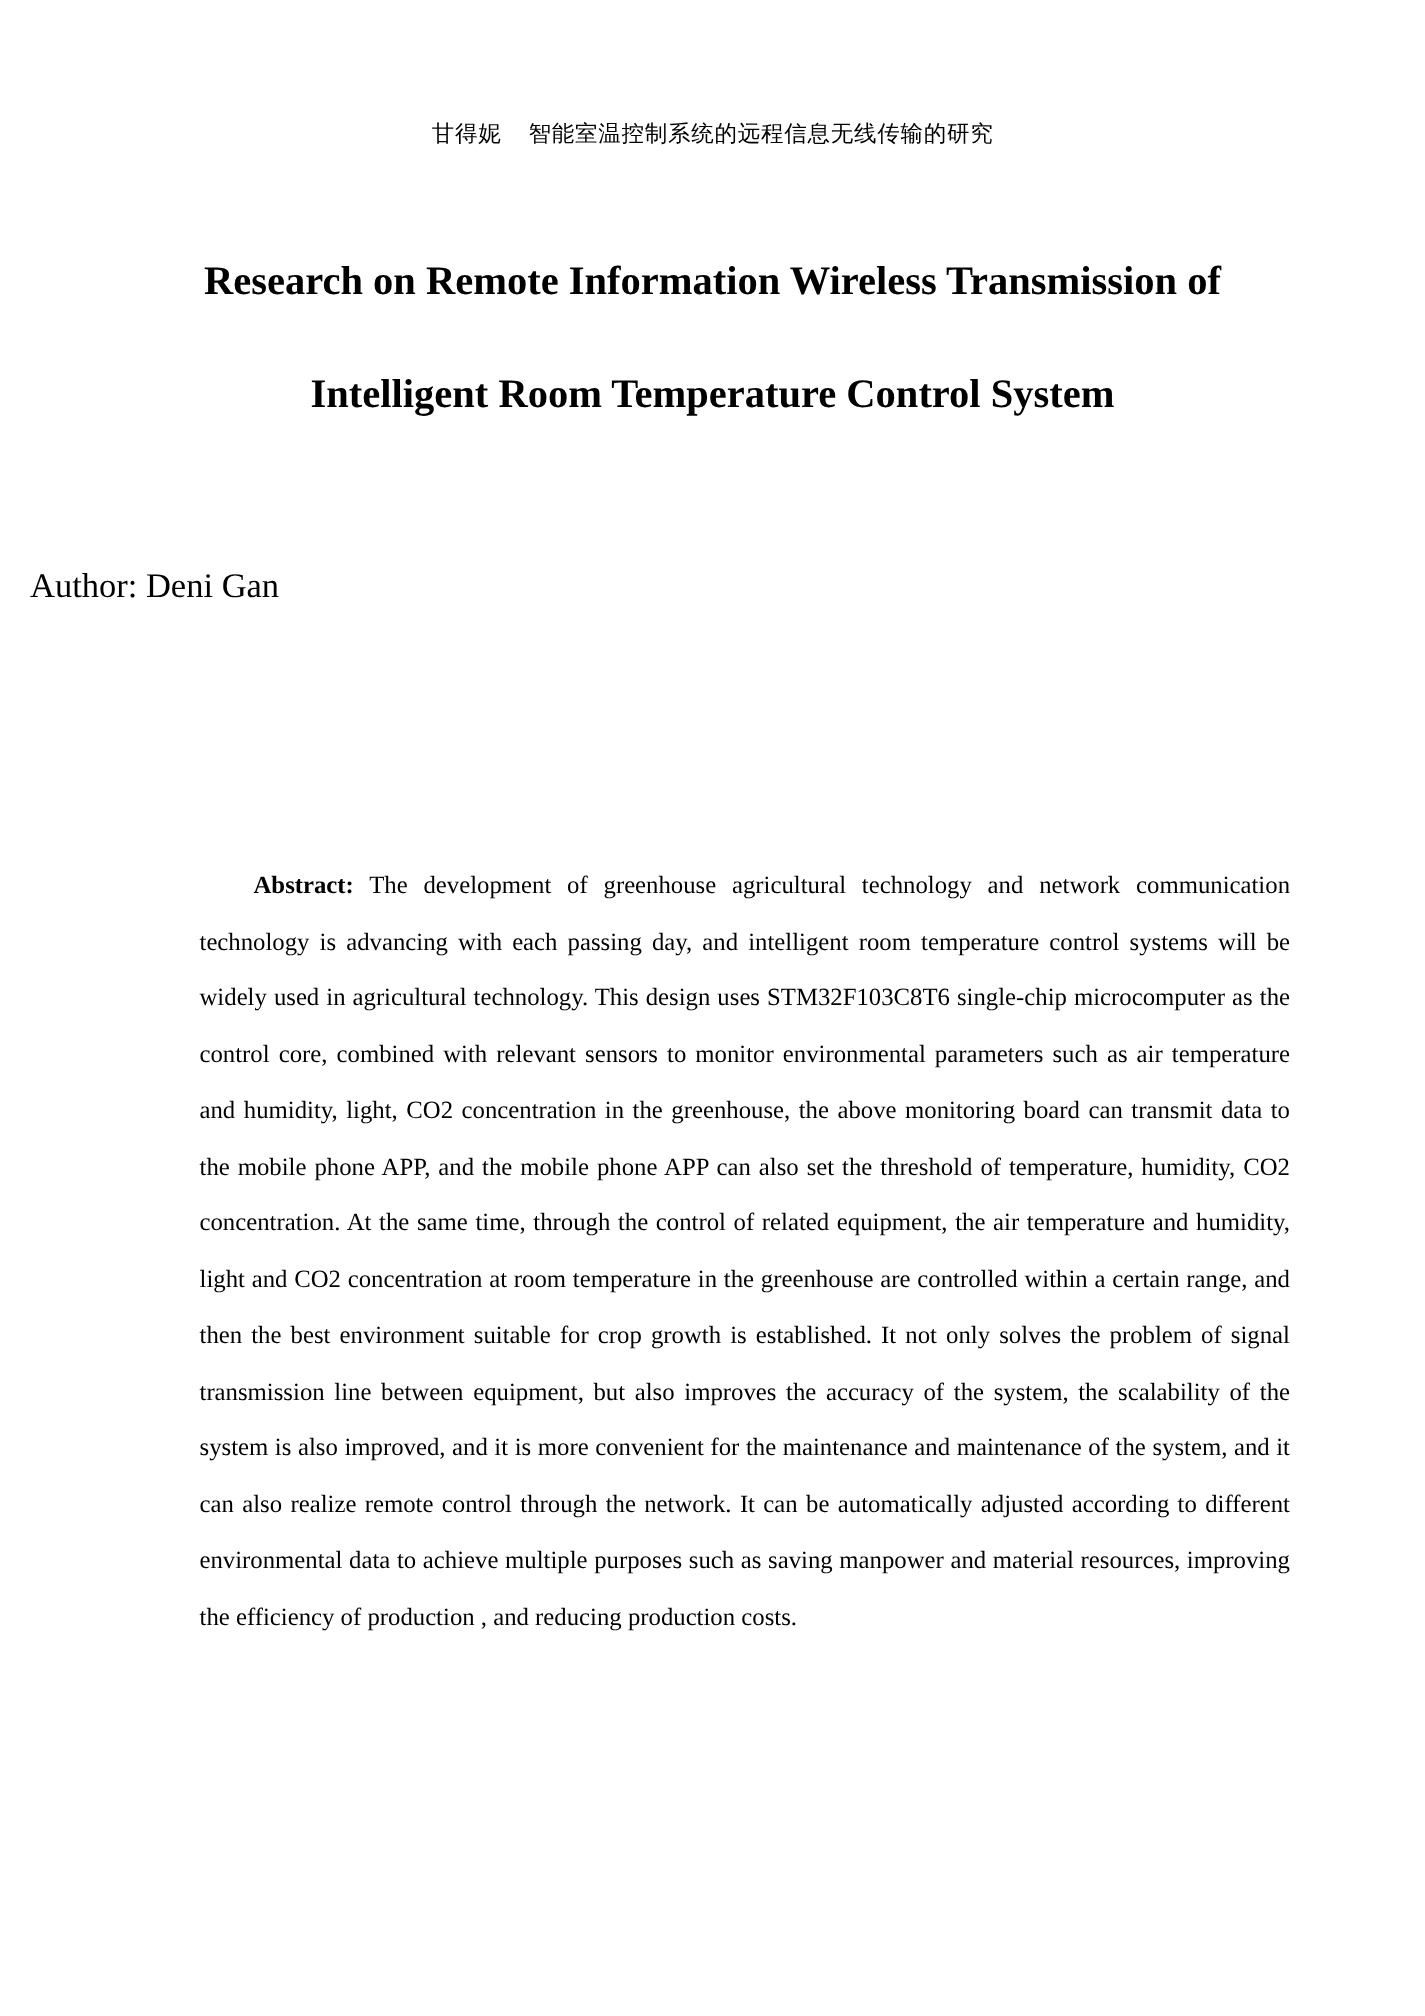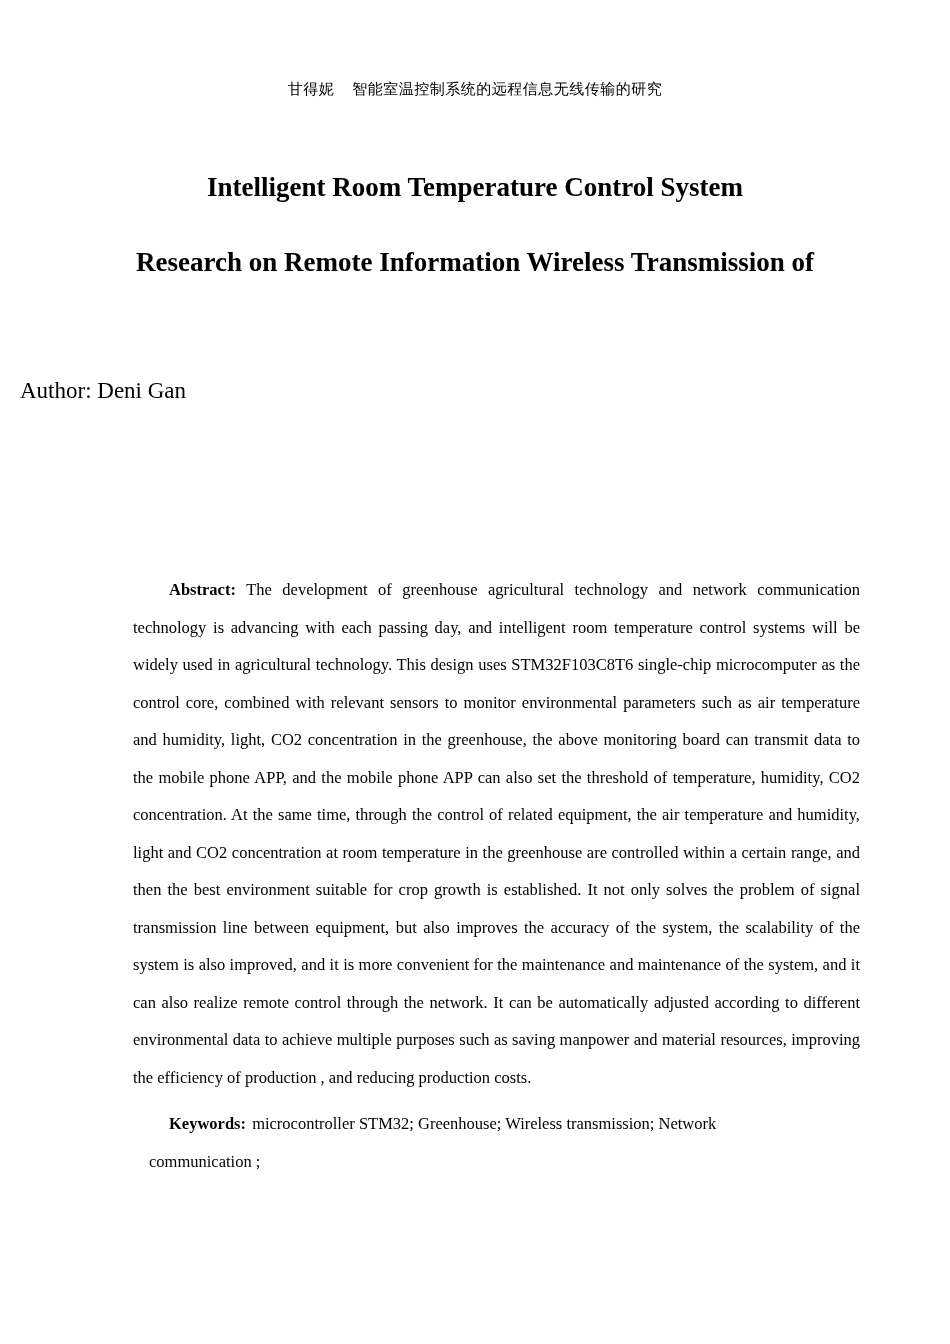--- a/index.html
+++ b/index.html
@@ -91,32 +91,27 @@
 </head>
 <body>
 
 <div class="page">
 
   <div class="header-line">
     <span>甘得妮</span><span class="gap"></span><span>智能室温控制系统的远程信息无线传输的研究</span>
   </div>
 
   <div class="title">
+    <div>Research on Remote Information Wireless Transmission of</div>
     <div>Intelligent Room Temperature Control System</div>
-    <div>Research on Remote Information Wireless Transmission of</div>
   </div>
 
   <div class="author-block">
     <div>Author: Deni Gan</div>
   </div>
 
   <div class="abstract">
     <span class="lead">Abstract:</span>
     <span>The development of greenhouse agricultural technology and network communication technology is advancing with each passing day, and intelligent room temperature control systems will be widely used in agricultural technology. This design uses STM32F103C8T6 single-chip microcomputer as the control core, combined with relevant sensors to monitor environmental parameters such as air temperature and humidity, light, CO2 concentration in the greenhouse, the above monitoring board can transmit data to the mobile phone APP, and the mobile phone APP can also set the threshold of temperature, humidity, CO2 concentration. At the same time, through the control of related equipment, the air temperature and humidity, light and CO2 concentration at room temperature in the greenhouse are controlled within a certain range, and then the best environment suitable for crop growth is established. It not only solves the problem of signal transmission line between equipment, but also improves the accuracy of the system, the scalability of the system is also improved, and it is more convenient for the maintenance and maintenance of the system, and it can also realize remote control through the network. It can be automatically adjusted according to different environmental data to achieve multiple purposes such as saving manpower and material resources, improving the efficiency of production , and reducing production costs.</span>
   </div>
 
-  <div class="keywords">
-    <span class="lead">Keywords:</span>
-    <span class="kw-body">microcontroller  STM32;  Greenhouse;  Wireless  transmission;  Network</span>
-    <span class="kw-indent">communication ;</span>
-  </div>
 
 </div>
 
 </body></html>

